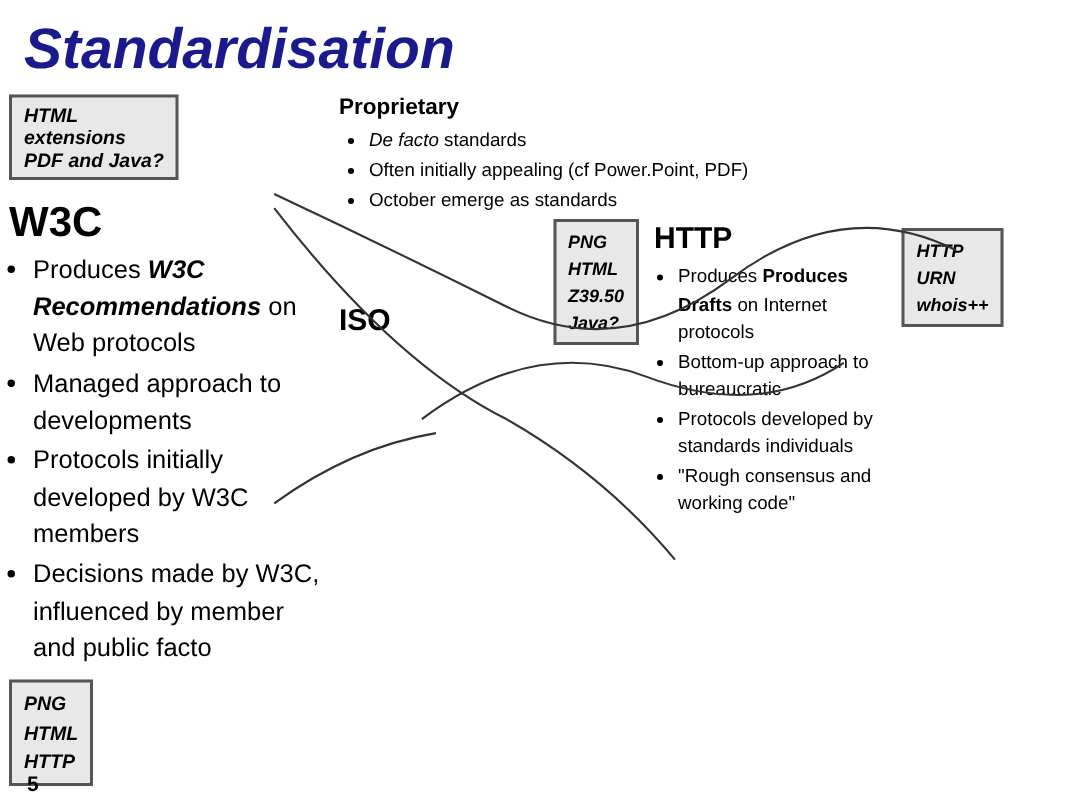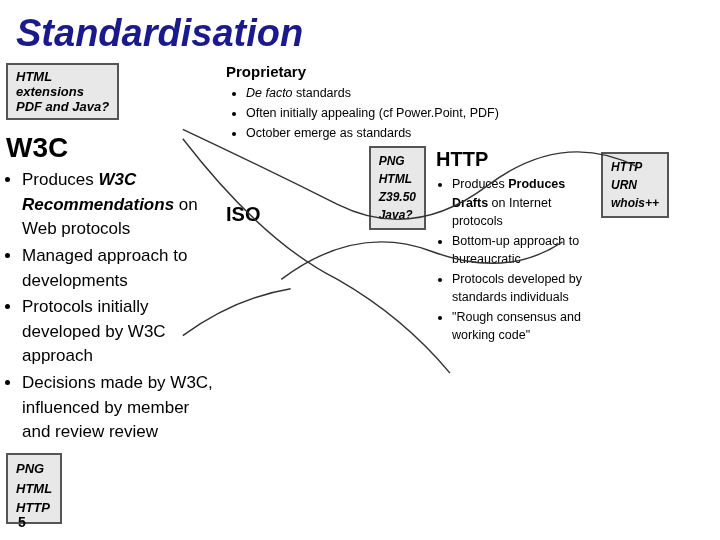--- a/index.html
+++ b/index.html
@@ -221,22 +221,22 @@
 
       <div class="html-box">
         <span>HTML<br>extensions<br>PDF and Java?</span>
       </div>
 
       <div class="w3c-section">
         <div class="w3c-title">W3C</div>
         <ul class="w3c-list">
           <li>Produces <span class="italic bold">W3C Recommendations</span> on Web protocols</li>
           <li>Managed approach to developments</li>
-          <li>Protocols initially developed by W3C approach</li>
-          <li>Decisions made by W3C, influenced by member and review review</li>
+          <li>Protocols initially developed by W3C members</li>
+          <li>Decisions made by W3C, influenced by member and public facto</li>
         </ul>
         <div style="margin-top:4px;">
           <div class="png-box-left">
             PNG<br>HTML<br>HTTP
           </div>
         </div>
       </div>
 
     </div>
 

